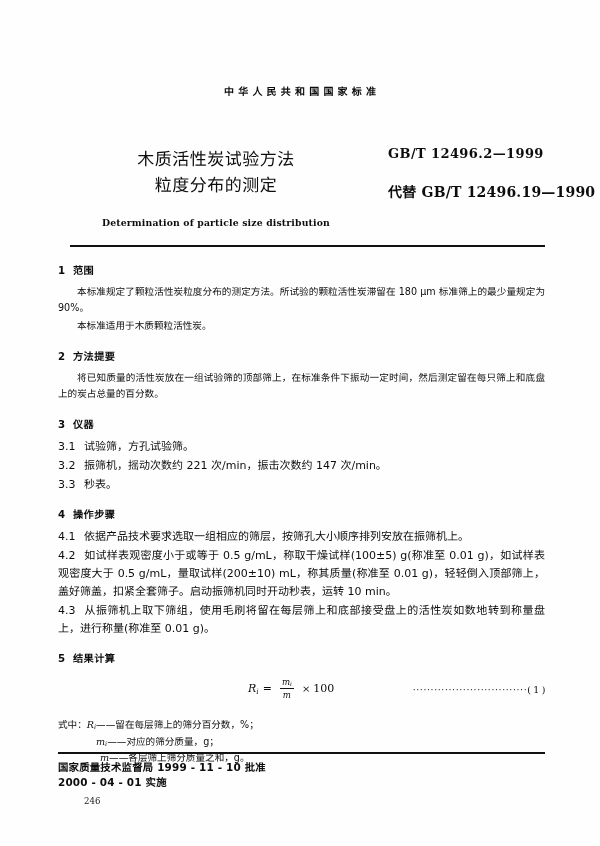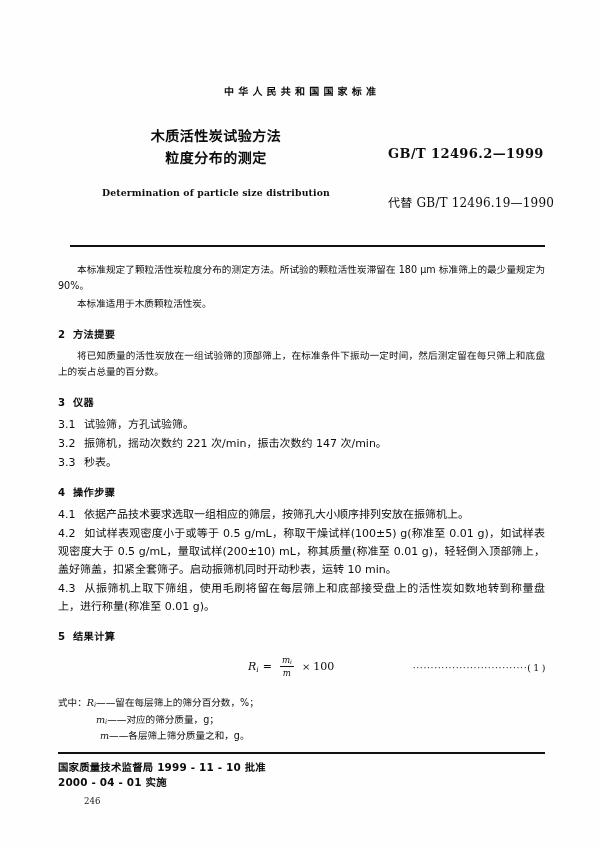--- a/index.html
+++ b/index.html
@@ -39,24 +39,25 @@
   }
 
   .title-block {
     position: absolute;
     left: 66px;
     top: 126px;
     width: 300px;
     text-align: center;
   }
   .title-cn {
-    font-size: 14px;
-    font-weight: bold;
+    font-size: 17px;
+    font-weight: normal;
     line-height: 1.55;
     letter-spacing: 0.5px;
+    margin-top: 20px;
   }
   .title-en {
     margin-top: 16px;
     font-size: 9.3px;
     font-weight: bold;
     font-family: "DejaVu Serif", "Liberation Serif", serif;
     line-height: 1.62;
     letter-spacing: 0.15px;
   }
 
@@ -68,23 +69,23 @@
     width: 160px;
   }
   .std-no {
     font-size: 13px;
     font-weight: bold;
     font-family: "DejaVu Serif", "Liberation Serif", serif;
     letter-spacing: 0.4px;
     white-space: nowrap;
   }
   .std-replace {
-    margin-top: 32px;
-    font-size: 12px;
-    font-weight: normal;
+    margin-top: 20px;
+    font-size: 14px;
+    font-weight: bold;
     font-family: "DejaVu Serif", "Liberation Serif", serif;
     letter-spacing: 0.2px;
     white-space: nowrap;
   }
 
   
   .rule-top {
     position: absolute;
     left: 70px;
     right: 55px;
@@ -260,20 +261,23 @@
 
   <div class="std-number-block">
     <div class="std-no">GB/T 12496.2—1999</div>
     <div class="std-replace">代替 GB/T 12496.19—1990</div>
   </div>
 
   <div class="rule-top"></div>
 
   <div class="body-area">
 
+    <div class="sec-head">
+      <span class="num">1</span><span>范围</span>
+    </div>
     <p class="para indent">本标准规定了颗粒活性炭粒度分布的测定方法。所试验的颗粒活性炭滞留在 180 μm 标准筛上的最少量规定为 90%。</p>
     <p class="para indent">本标准适用于木质颗粒活性炭。</p>
 
     <div class="gap-md"></div>
 
     <div class="sec-head">
       <span class="num">2</span><span>方法提要</span>
     </div>
     <p class="para indent">将已知质量的活性炭放在一组试验筛的顶部筛上，在标准条件下振动一定时间，然后测定留在每只筛上和底盘上的炭占总量的百分数。</p>
 

